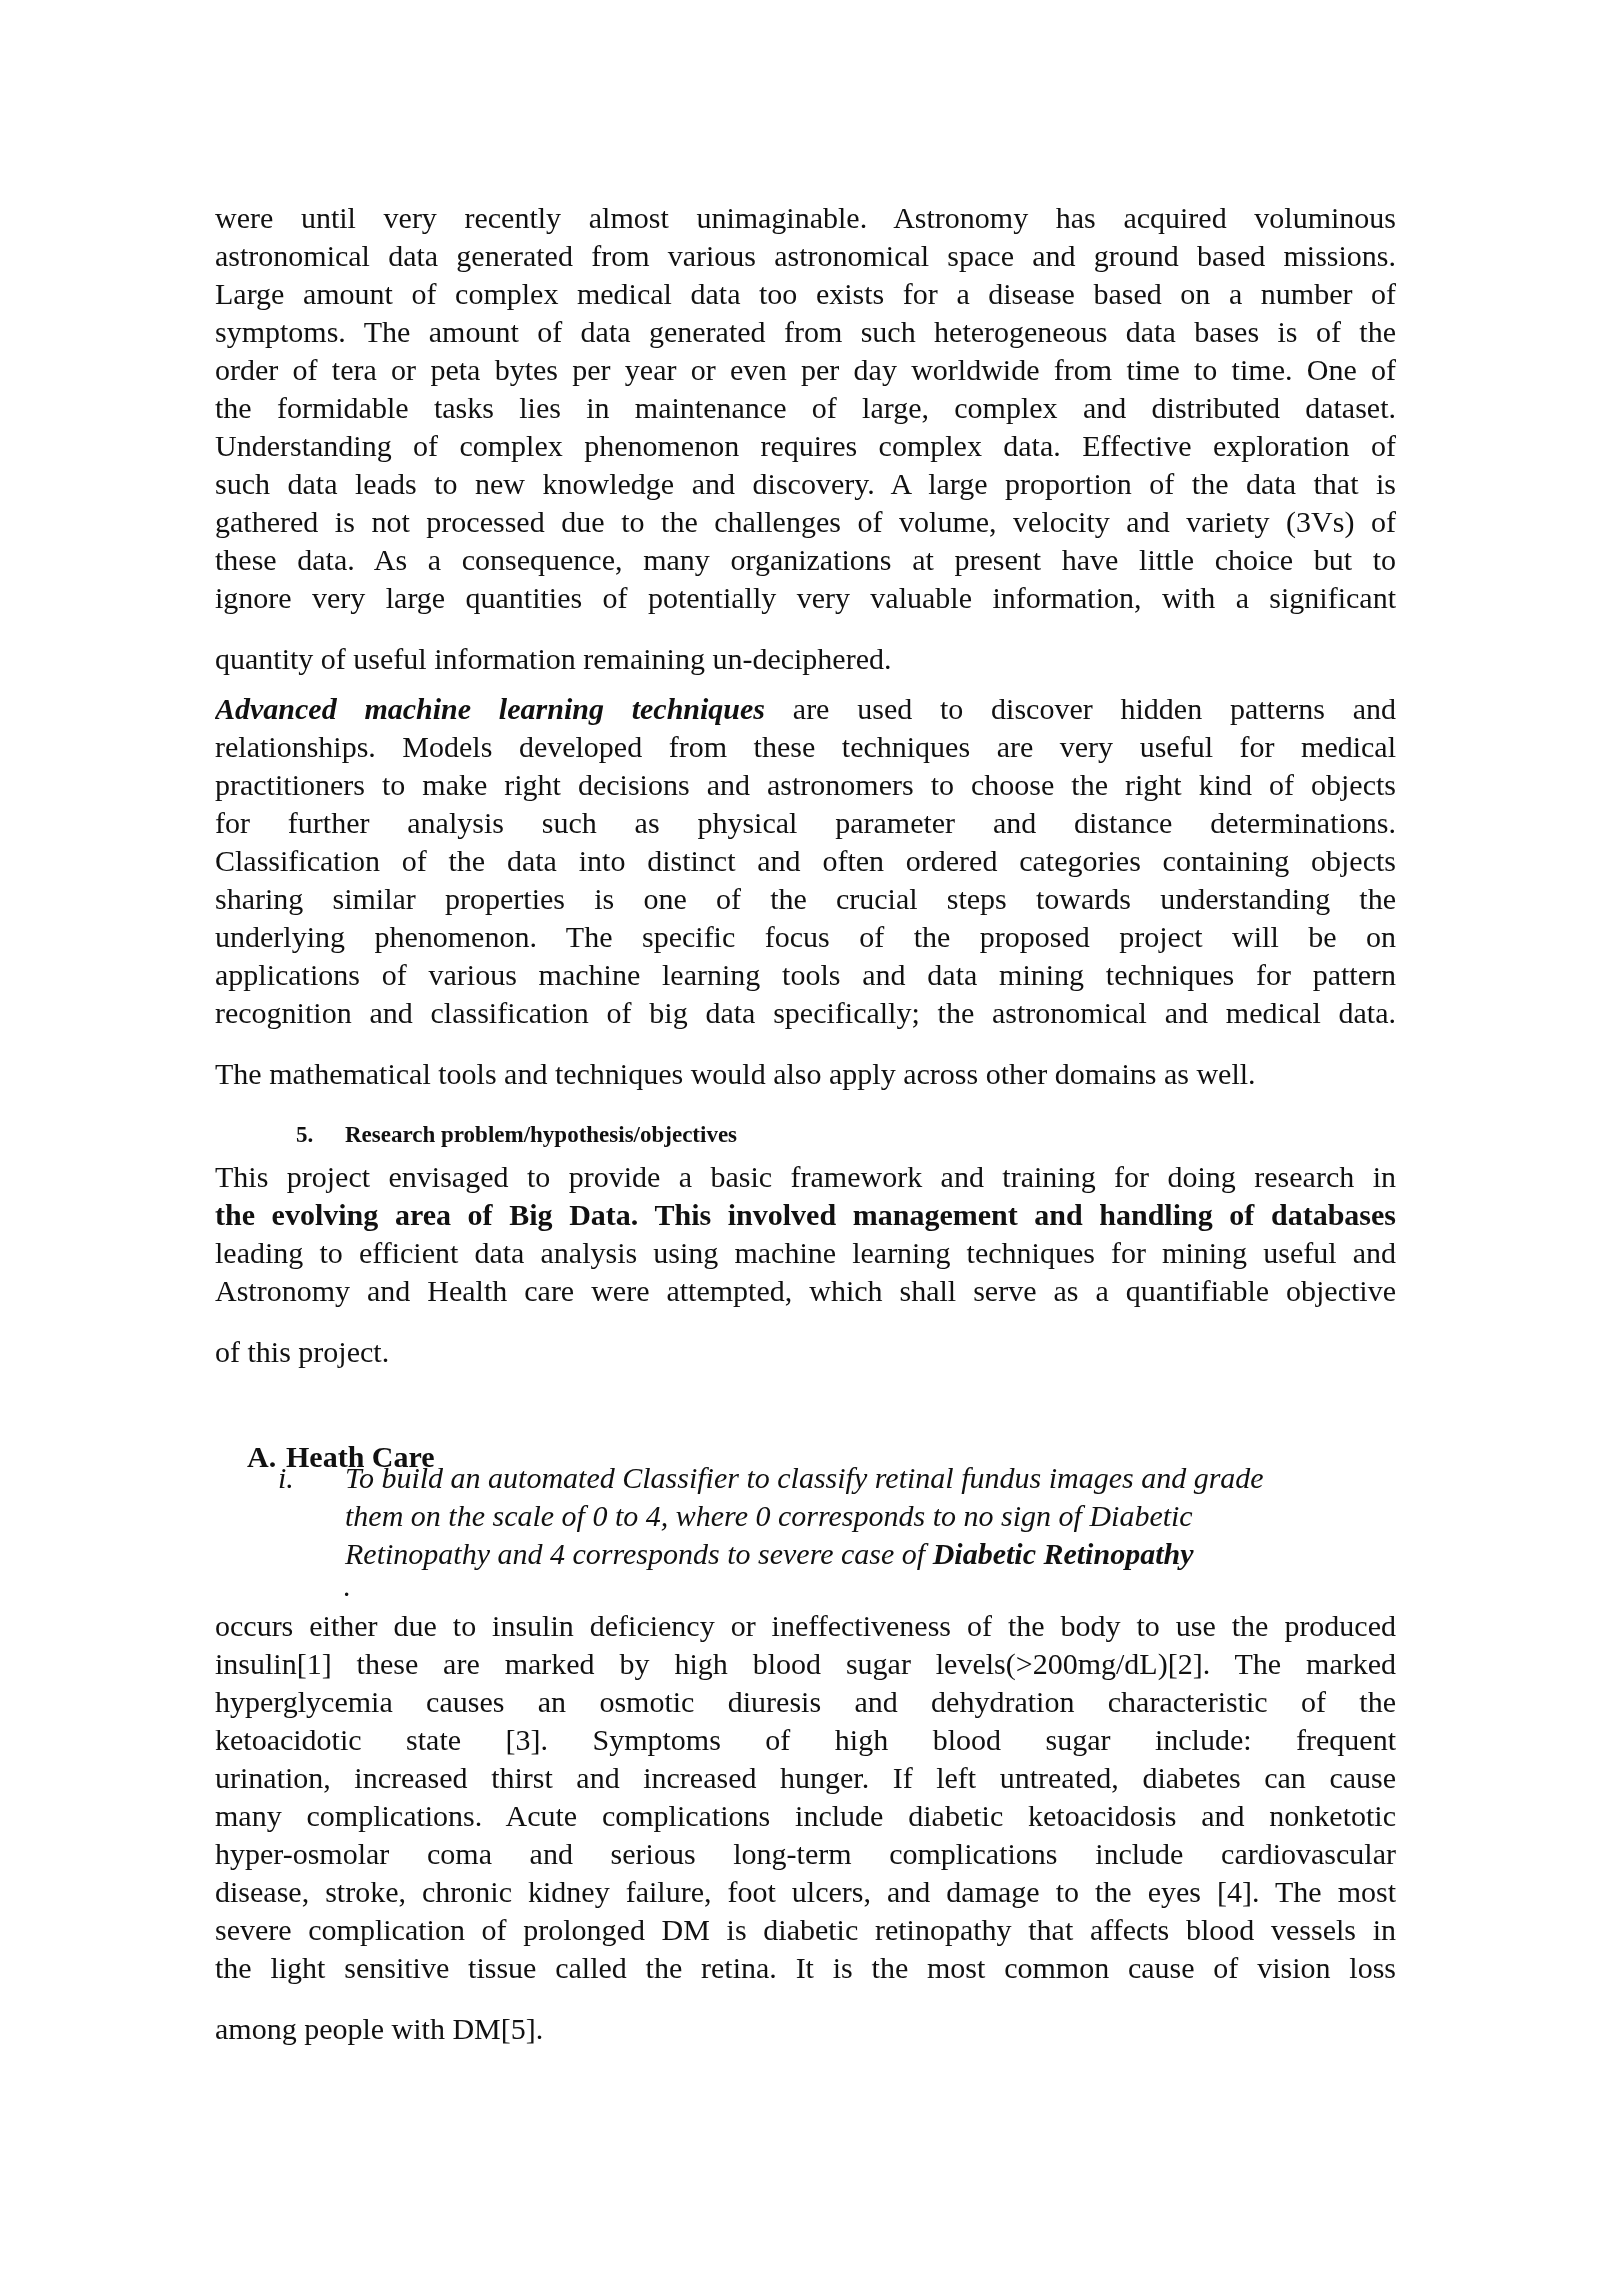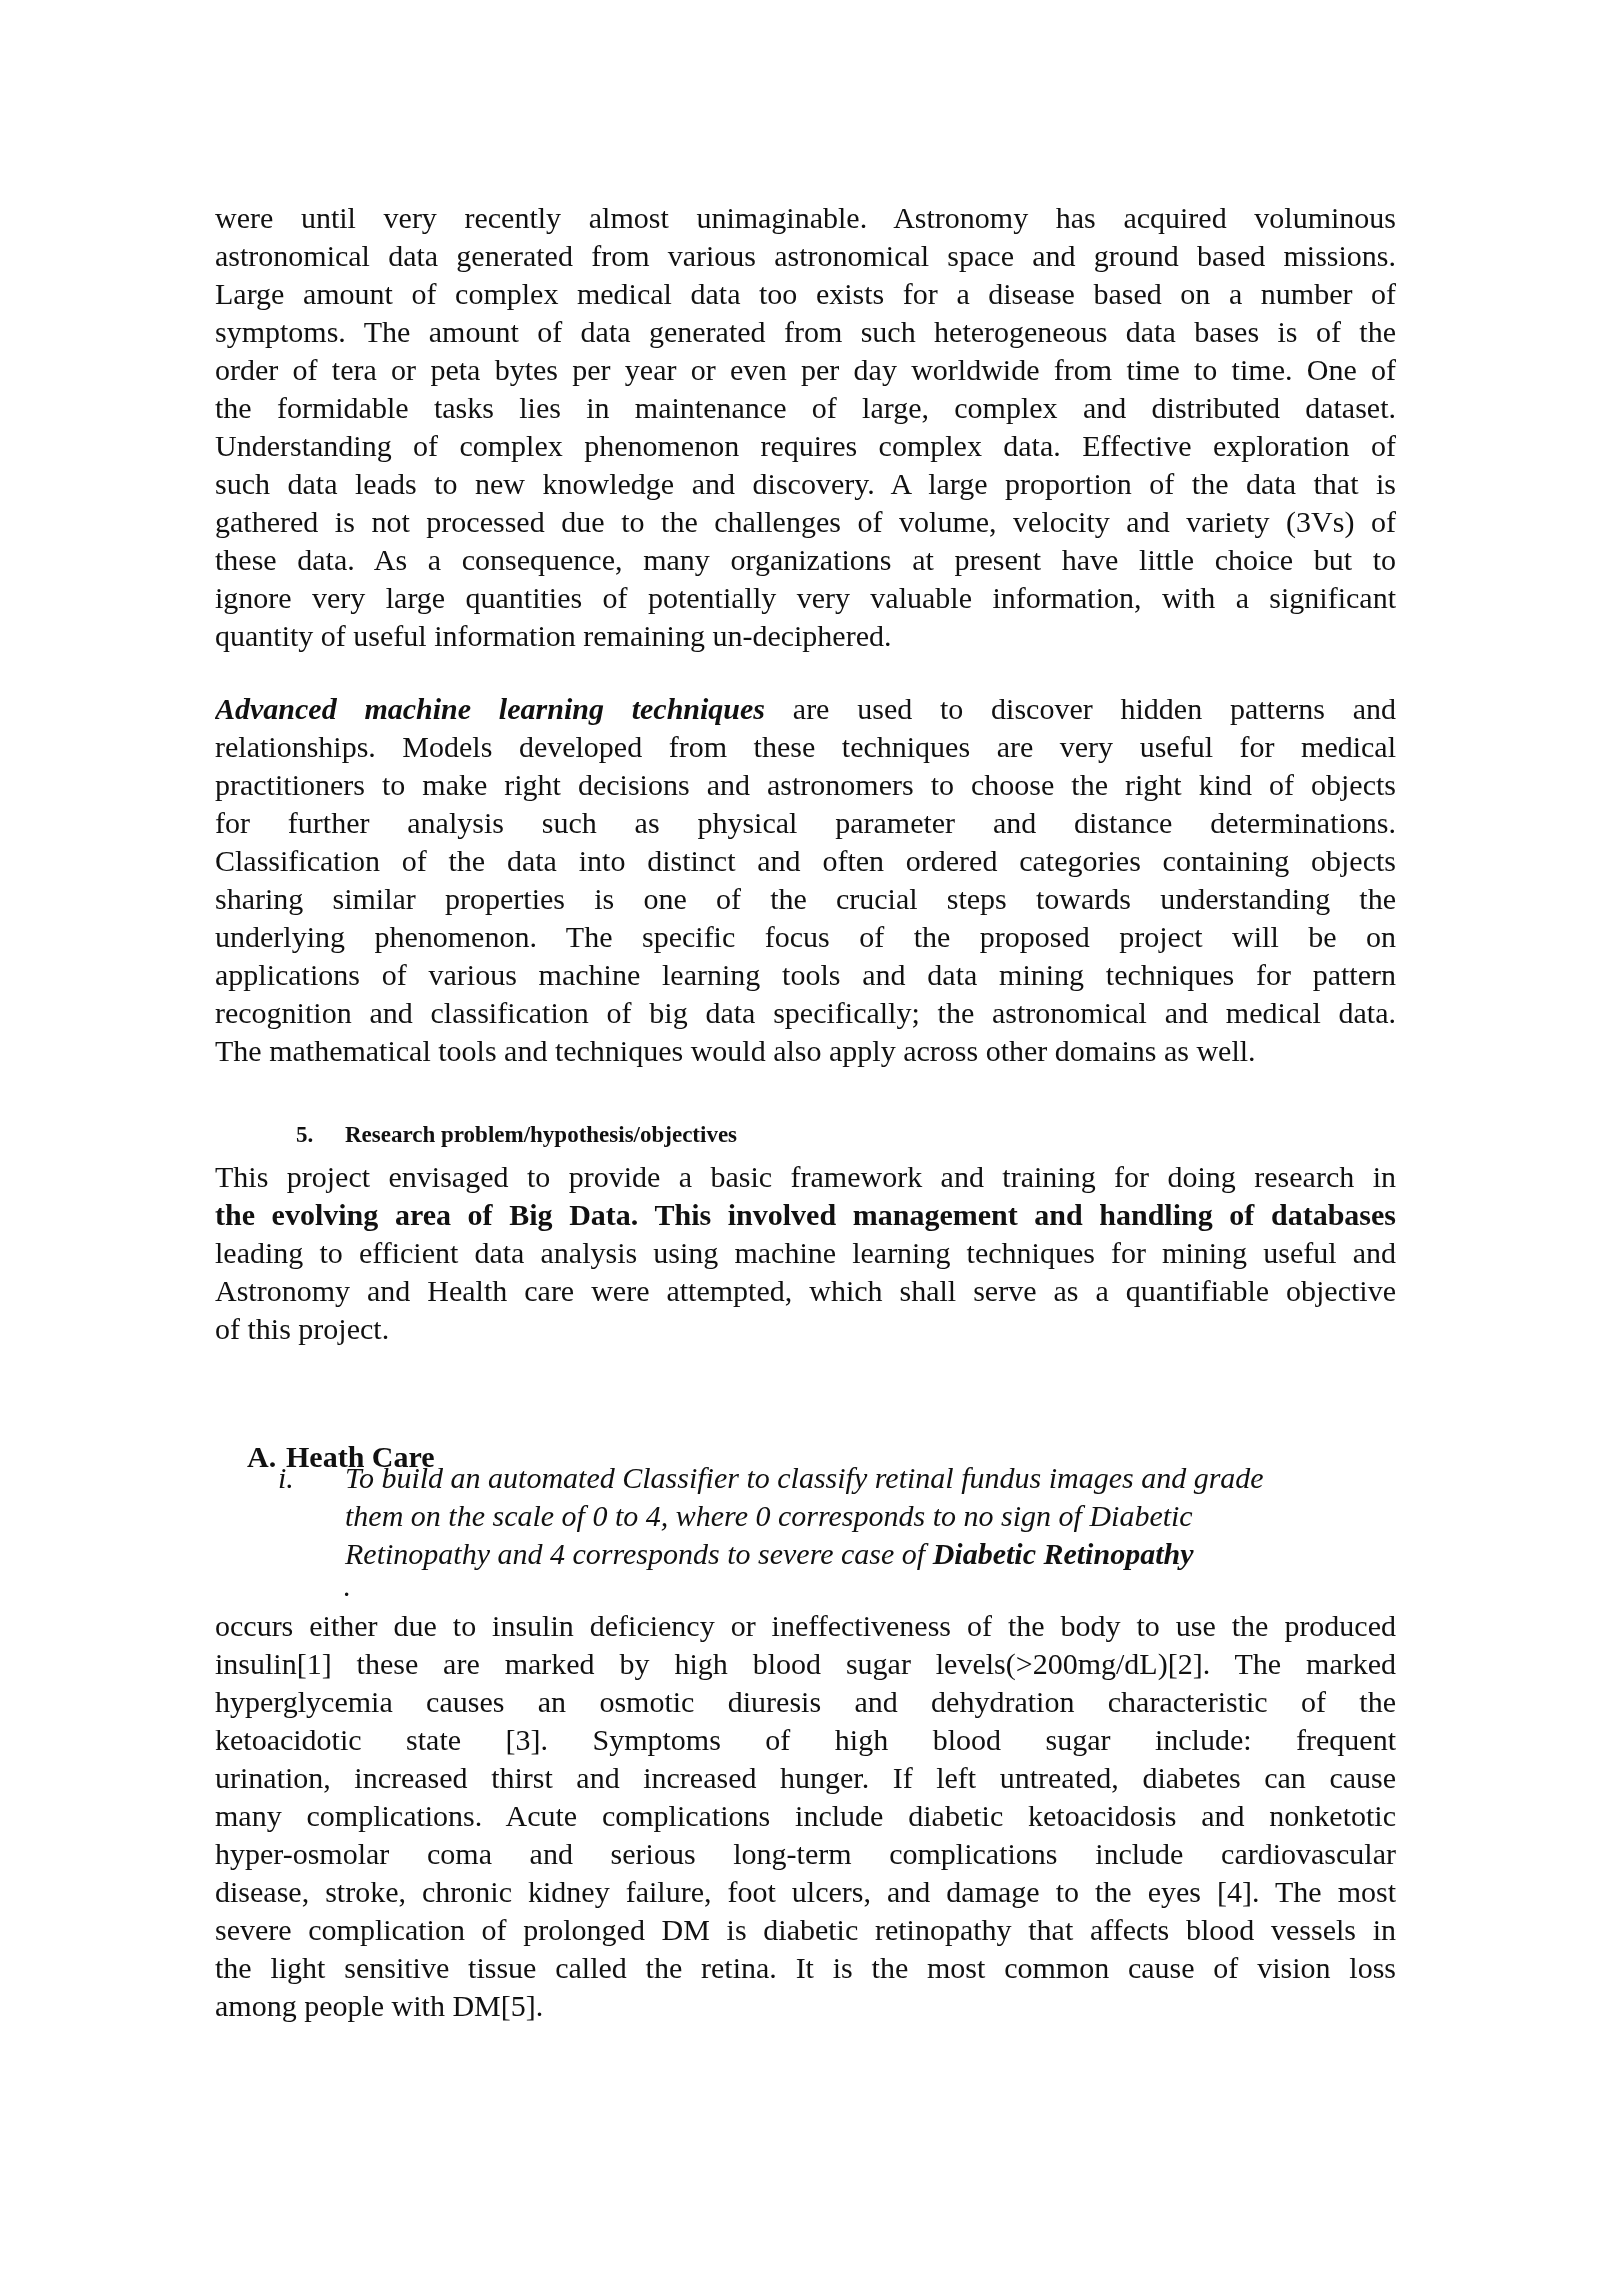--- a/index.html
+++ b/index.html
@@ -1,21 +1,21 @@
 <!DOCTYPE html>
 <html><head>
 <meta charset="utf-8">
 <style>
   html, body { margin: 0; padding: 0; background: #ffffff; }
   body { width: 1621px; height: 2293px; position: relative; overflow: hidden;
          font-family: "Liberation Serif", "DejaVu Serif", serif; color: #111111; }
   .page { position: absolute; left: 198px; top: 0; width: 1181px; }
   .para { position: absolute; left: 17px; width: 1181px; font-size: 30px; line-height: 38px; }
   .line { display: block; height: 38px; white-space: nowrap; text-align: justify; text-align-last: justify; }
-  .line.last { text-align-last: left; }
+  .line.last { text-align-last: left; margin-top: 23px; }
   .bi { font-weight: bold; font-style: italic; }
   .b { font-weight: bold; }
   .heading { position: absolute; left: 98px; font-size: 23px; font-weight: bold; line-height: 39px; white-space: nowrap; }
   .heading .num { display: inline-block; width: 49px; }
   .subhead { position: absolute; left: 49px; font-size: 30px; font-weight: bold; line-height: 37px; white-space: nowrap; }
   .subhead .num { display: inline-block; width: 39px; }
   .obj { position: absolute; left: 80px; width: 1078px; font-size: 30px; line-height: 38px; font-style: italic; }
   .obj .marker { position: absolute; left: 0; top: 0; }
   .obj .body { position: absolute; left: 67px; width: 1019px; }
   .obj .line { text-align: left; text-align-last: left; }

